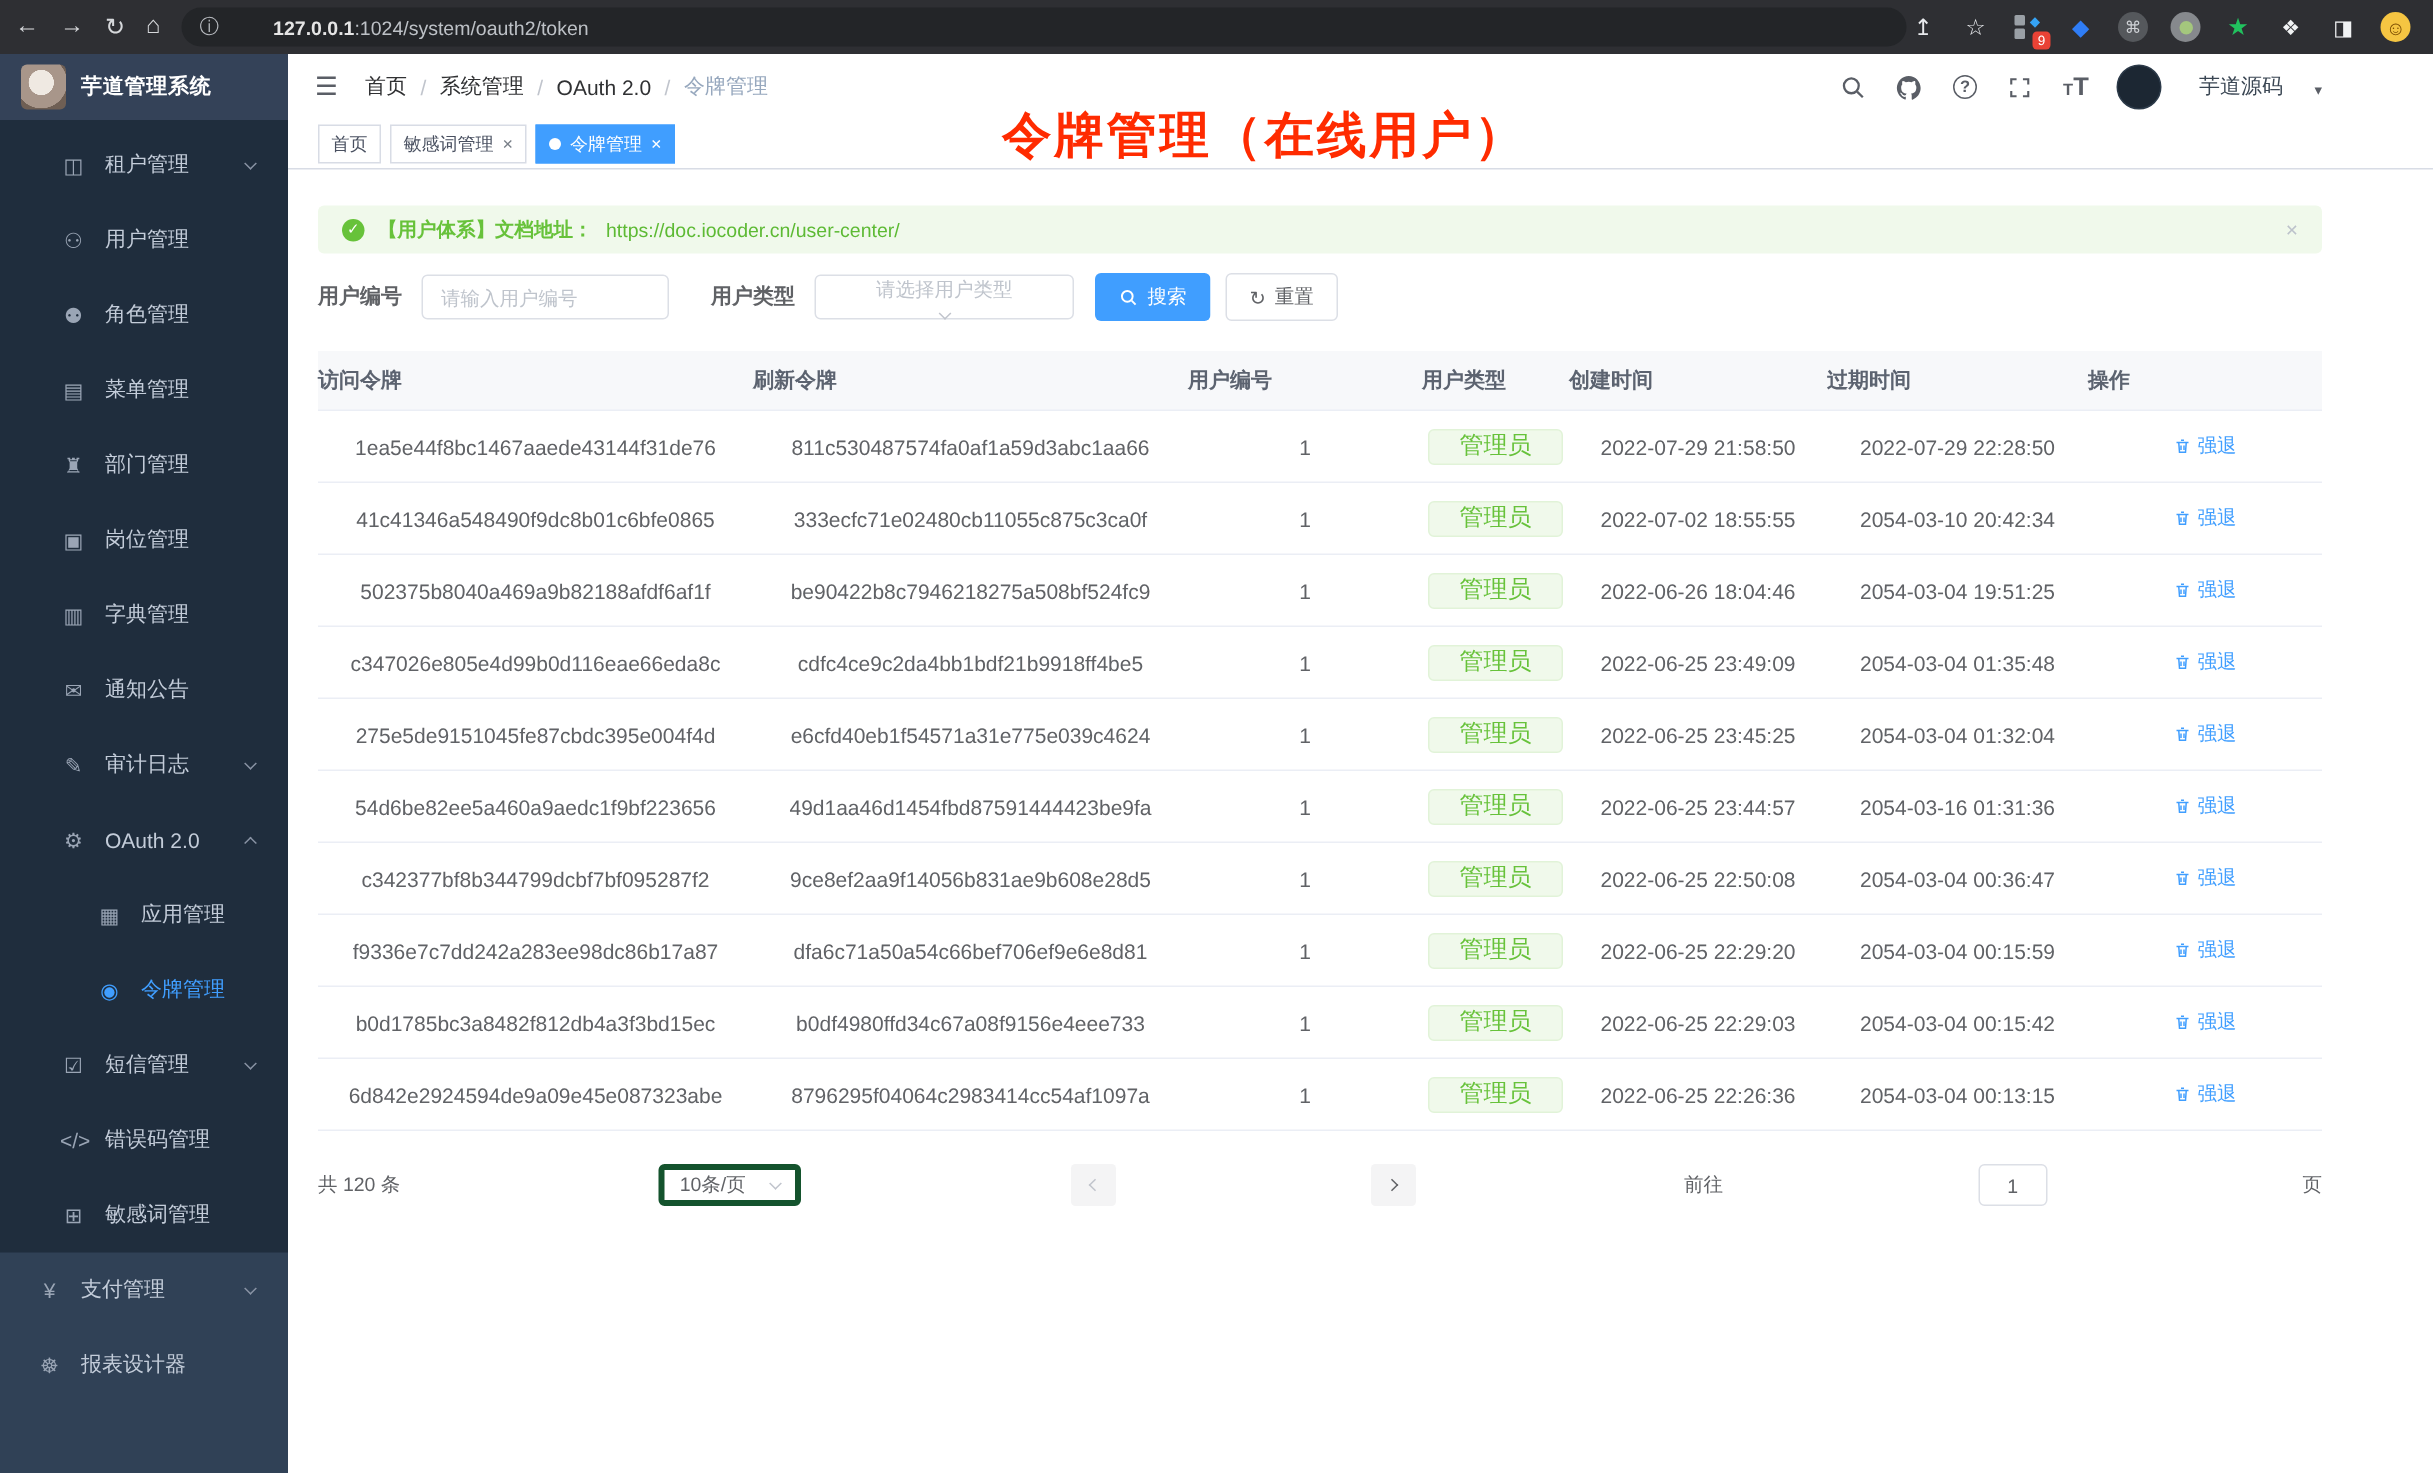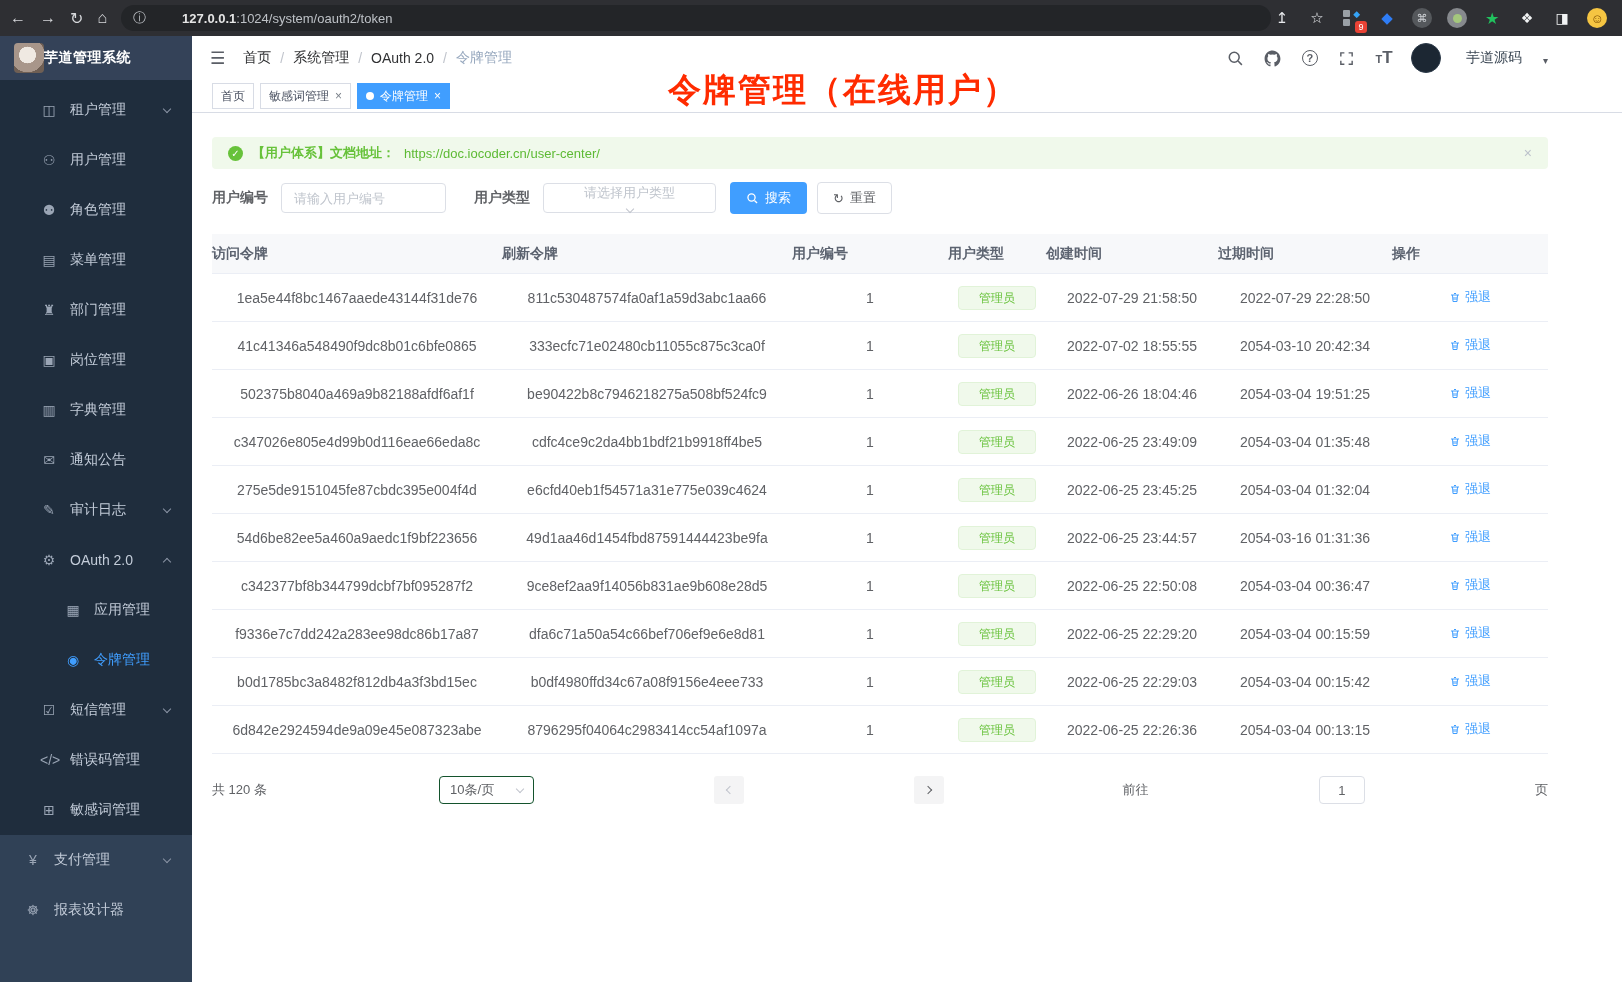--- a/index.html
+++ b/index.html
@@ -24,21 +24,21 @@
   .circ.cmd{background:#55585c;color:#cfd2d6;font-size:11px;}
   .circ.dot{background:#86898d;} .circ.dot i{width:9px;height:9px;border-radius:50%;background:#a4c77d;display:block;}
   .gstar{color:#21c15e;font-size:16px;}
   .puzzle{color:#f1f3f4;font-size:14px;}
   .panel-ic{color:#f1f3f4;font-size:14px;}
   .emoji{width:20px;height:20px;border-radius:50%;background:#f5c542;color:#7a4b00;display:flex;align-items:center;justify-content:center;font-size:13px;}
   .kebab{color:#e8eaed;font-size:15px;}
 
   
   .sidebar{position:absolute;left:0;top:36px;width:192px;height:946px;background:#304156;}
-  .logo-strip{height:44px;background:#344258;display:flex;align-items:center;padding-left:14px;gap:0;}
+  .logo-strip{height:44px;background:#344258;display:flex;align-items:center;padding-left:14px;gap:10px;}
   .logo-img{width:30px;height:30px;border-radius:4px;background:radial-gradient(circle at 45% 40%, #efe9e2 0 34%, #a8968a 35% 70%, #6f5f54 71%);}
   .logo-title{color:#ffffff;font-size:14px;font-weight:700;letter-spacing:.5px;}
   .side-group{display:flex;flex-direction:column;}
   .side-group.sub-bg{background:#1f2d3d;padding-top:5px;}
   .side-item{height:50px;display:flex;align-items:center;padding-left:40px;color:#c3ccd9;font-size:14px;cursor:pointer;}
   .side-item.deep{padding-left:64px;}
   .side-group.root .side-item{padding-left:24px;}
   .s-icon{width:18px;margin-right:12px;color:#9aa5b5;font-size:14px;text-align:center;flex:0 0 18px;}
   .side-item.active{color:#409eff;} .side-item.active .s-icon{color:#409eff;}
   .chev{display:inline-block;width:6px;height:6px;border-right:1.4px solid currentColor;border-bottom:1.4px solid currentColor;transform:rotate(45deg);}
@@ -91,27 +91,27 @@
   .btn.plain{background:#fff;color:#606266;border-color:#dcdfe6;margin-left:10px;}
   .btn .ric{font-size:13px;line-height:1;}
 
   
   .tbl{margin-top:20px;width:1336px;font-size:14px;color:#606266;}
   .thead{display:flex;background:#f7f8fa;height:40px;align-items:center;border-bottom:1px solid #ebeef5;}
   .th{font-weight:700;color:#5c6370;}
   .trow{display:flex;height:48px;align-items:center;border-bottom:1px solid #ebeef5;background:#fff;}
   .td{text-align:center;overflow:hidden;white-space:nowrap;}
   .c1{width:290px;} .c2{width:290px;} .c3{width:156px;} .c4{width:98px;} .c5{width:172px;} .c6{width:174px;} .c7{width:156px;}
-  .badge{display:inline-block;background:#f0f9eb;border:1px solid #e1f3d8;color:#67c23a;font-size:12px;line-height:22px;padding:0 20px;border-radius:4px;font-family:Liberation Serif, serif;}
+  .badge{display:inline-block;background:#f0f9eb;border:1px solid #e1f3d8;color:#67c23a;font-size:16px;line-height:22px;padding:0 20px;border-radius:4px;font-family:Liberation Serif, serif;}
   .act{color:#409eff;font-size:13px;display:inline-flex;align-items:center;gap:4px;cursor:pointer;}
 
   
   .pager{margin-top:22px;width:1336px;display:flex;align-items:center;justify-content:space-between;font-size:13px;color:#606266;}
   .total{margin-right:10px;}
-  .psize{width:95px;height:28px;border:1px solid #14532d;border-radius:4px;display:flex;align-items:center;justify-content:space-between;padding:0 10px;cursor:pointer;margin-right:14px;background:#fff;}
+  .psize{width:95px;height:28px;border:4px solid #14532d;border-radius:4px;display:flex;align-items:center;justify-content:space-between;padding:0 10px;cursor:pointer;margin-right:14px;background:#fff;}
   .psize .chev{color:#c0c4cc;margin-top:-2px;}
   .pg-btn{min-width:30px;height:28px;background:#f4f4f5;border-radius:3px;display:inline-flex;align-items:center;justify-content:center;margin:0 4px;cursor:pointer;font-size:13px;color:#606266;font-weight:600;padding:0 4px;}
   .pg-btn.on{background:#409eff;color:#fff;}
   .pg-btn .chev{width:6px;height:6px;border-color:currentColor;}
   .pg-btn.prev{color:#c0c4cc;}
   .pg-btn .chev.l{transform:rotate(135deg);margin-left:2px;}
   .pg-btn .chev.r{transform:rotate(-45deg);margin-right:2px;}
   .goto-label{margin:0 8px 0 12px;}
   .goto{width:46px;height:28px;border:1px solid #dcdfe6;border-radius:4px;text-align:center;font-size:13px;color:#606266;outline:none;}
   .page-suffix{margin-left:8px;}

